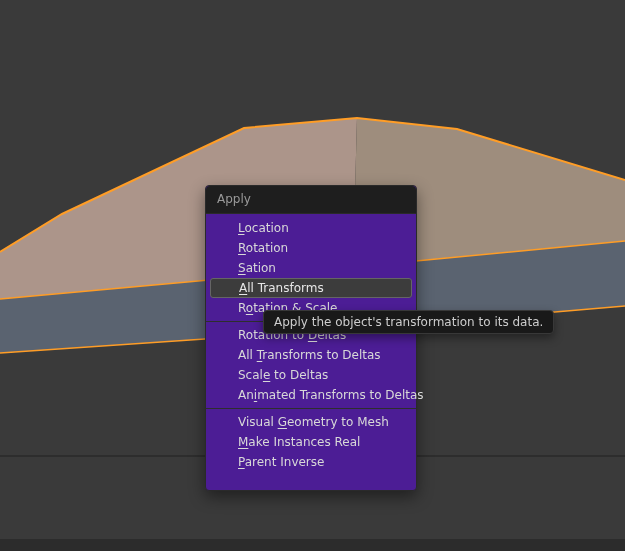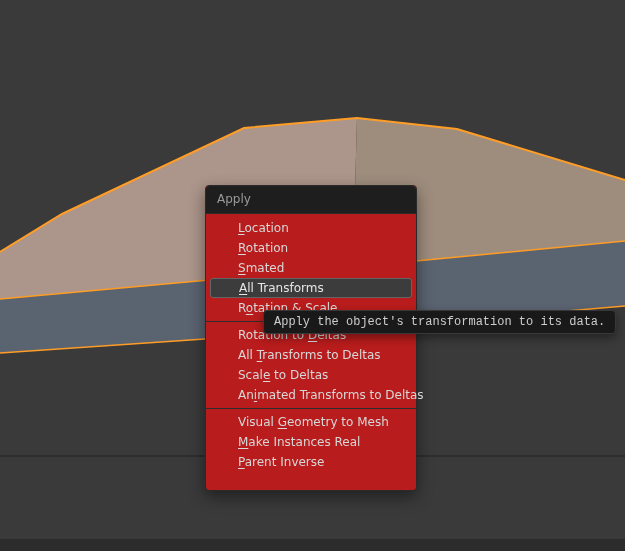--- a/index.html
+++ b/index.html
@@ -6,21 +6,21 @@
   body{
     width:625px;height:551px;position:relative;overflow:hidden;
     background:#3a3a3a;
     font-family:"DejaVu Sans", sans-serif;
   }
   #scene{position:absolute;left:0;top:0;z-index:0;}
 
   
   .menu{
     position:absolute;left:205px;top:185px;width:212px;box-sizing:border-box;
-    background:#b91c1c;border:1px solid #2a2a2a;border-radius:4px;
+    background:#4c1d95;border:1px solid #2a2a2a;border-radius:4px;
     box-shadow:0 6px 16px rgba(0,0,0,.45);
     z-index:10;
   }
   .menu-header{
     height:27px;line-height:27px;padding-left:11px;
     font-size:12px;color:#9a9a9a;
     background:#1e1e1e;border-bottom:1px solid #2a2a2a;
     border-radius:4px 4px 0 0;
   }
   .menu-groups{padding:4px 0 18px 0;}
@@ -36,21 +36,20 @@
     color:#e6e6e6;
   }
   .menu-sep{height:1px;background:#2e2e2e;margin:3px 0;}
 
   
   .tooltip{
     position:absolute;left:263px;top:310px;z-index:20;
     background:#191919;border:1px solid #383838;border-radius:4px;
     padding:4px 10px;font-size:12px;color:#cdcdcd;white-space:nowrap;
     box-shadow:0 4px 10px rgba(0,0,0,.4);
-    font-family:Liberation Mono, monospace;
   }
 </style>
 </head>
 <body>
 
 <svg id="scene" width="625" height="551" viewBox="0 0 625 551">
   <rect x="0" y="0" width="625" height="551" fill="#3a3a3a"></rect>
 
   <polygon points="0,252 62,214 244,128 357,118 353,267 0,299" fill="#ac958a"></polygon>
 
@@ -67,21 +66,21 @@
   <polyline points="0,299 353,267 625,241" fill="none" stroke-width="1.5" stroke="#ff9d26"></polyline>
 
   <polyline points="0,353 353,329 625,306" fill="none" stroke-width="1.5" stroke="#ff9d26"></polyline>
 </svg>
 
 <div class="menu">
   <div class="menu-header">Apply</div>
   <div class="menu-groups">
       <div class="menu-item"><span></span><span class="accel">L</span><span>ocation</span></div>
       <div class="menu-item"><span></span><span class="accel">R</span><span>otation</span></div>
-      <div class="menu-item"><span></span><span class="accel">S</span><span>mated</span></div>
+      <div class="menu-item"><span></span><span class="accel">S</span><span>ation</span></div>
       <div class="menu-item highlighted"><span></span><span class="accel">A</span><span>ll Transforms</span></div>
       <div class="menu-item"><span>R</span><span class="accel">o</span><span>tation &amp; Scale</span></div>
       <div class="menu-sep"></div>
       <div class="menu-item"><span>Rotation to </span><span class="accel">D</span><span>eltas</span></div>
       <div class="menu-item"><span>All </span><span class="accel">T</span><span>ransforms to Deltas</span></div>
       <div class="menu-item"><span>Scal</span><span class="accel">e</span><span> to Deltas</span></div>
       <div class="menu-item"><span>An</span><span class="accel">i</span><span>mated Transforms to Deltas</span></div>
       <div class="menu-sep"></div>
       <div class="menu-item"><span>Visual </span><span class="accel">G</span><span>eometry to Mesh</span></div>
       <div class="menu-item"><span></span><span class="accel">M</span><span>ake Instances Real</span></div>

